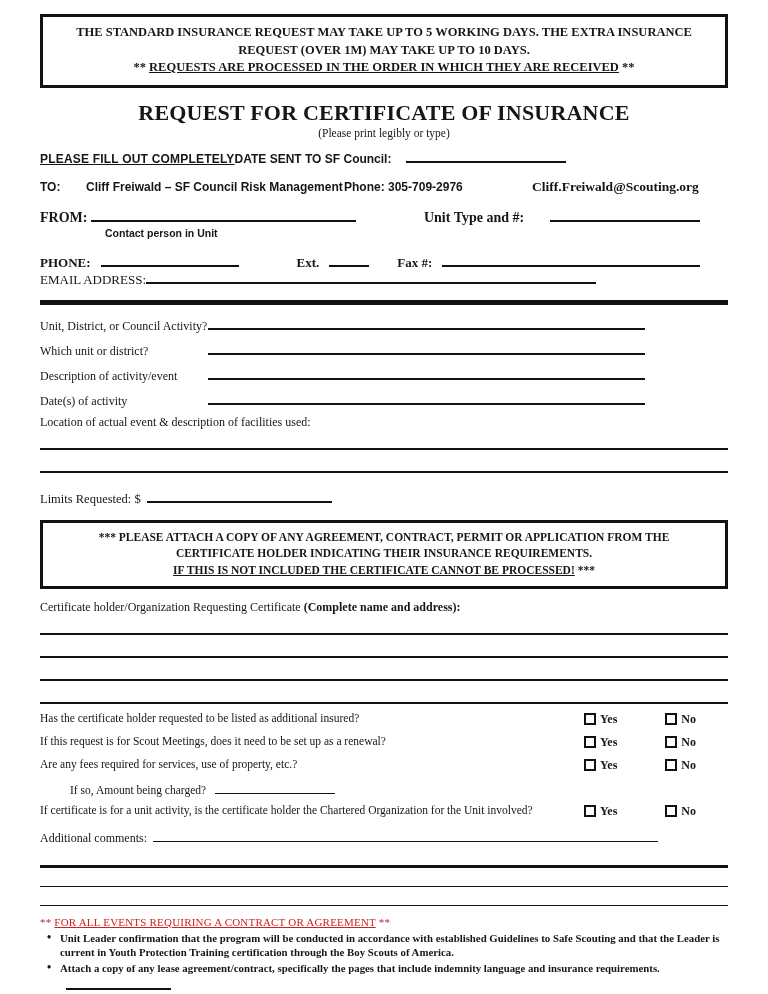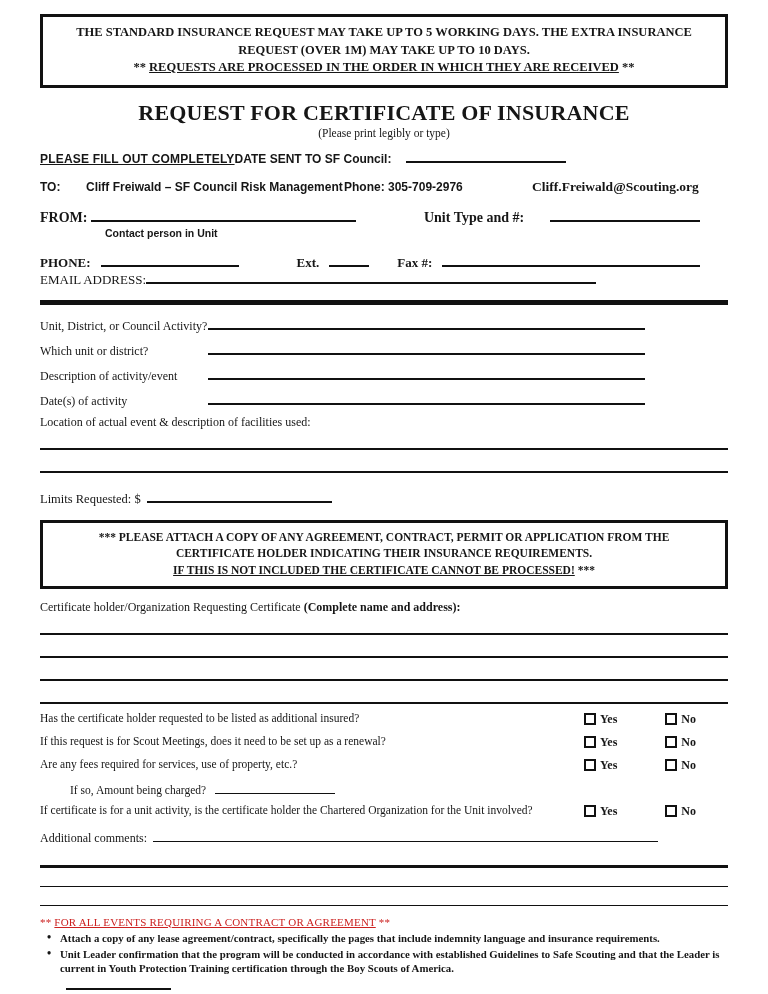--- a/index.html
+++ b/index.html
@@ -280,22 +280,22 @@
     <span>Additional comments:</span>
     <span class="blank-flex"></span>
   </div>
   <div class="cline1"></div>
   <div class="cline2"></div>
   <div class="cline2"></div>
 
   <div class="contract">
     <div class="c-head"><span>** </span><span class="u">FOR ALL EVENTS REQUIRING A CONTRACT OR AGREEMENT</span><span> **</span></div>
     <ul class="c-bullets">
+      <li>Unit Leader confirmation that the program will be conducted in accordance with established Guidelines to Safe Scouting and that the Leader is current in Youth Protection Training certification through the Boy Scouts of America.</li>
       <li>Attach a copy of any lease agreement/contract, specifically the pages that include indemnity language and insurance requirements.</li>
-      <li>Unit Leader confirmation that the program will be conducted in accordance with established Guidelines to Safe Scouting and that the Leader is current in Youth Protection Training certification through the Boy Scouts of America.</li>
     </ul>
     <div class="initials-row">
       
       <span class="blank w105"></span>
     </div>
   </div>
 
 </div>
 
 </body></html>

